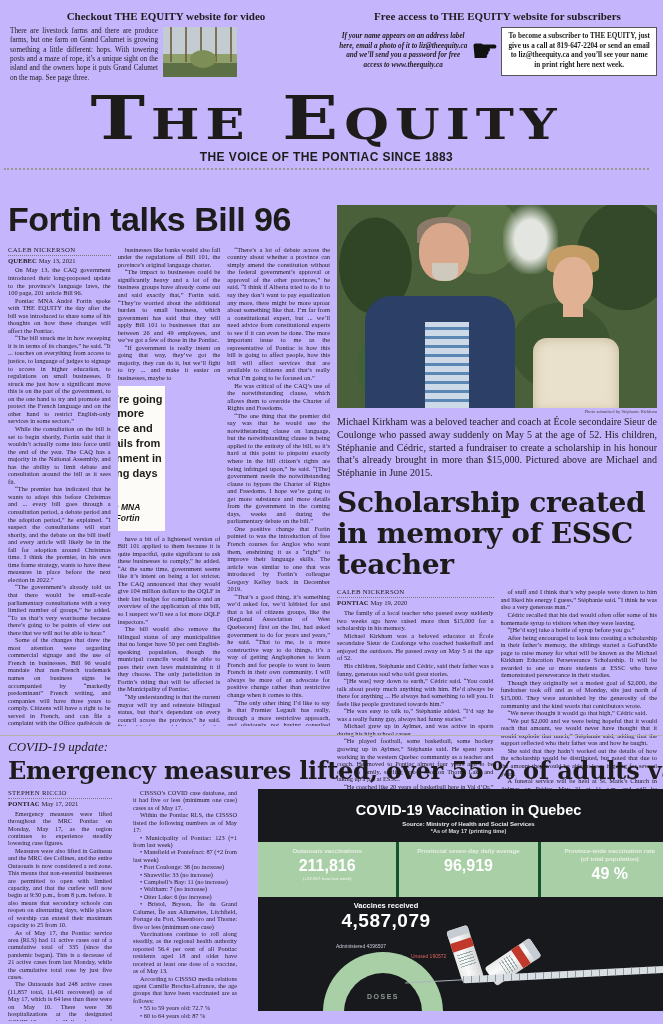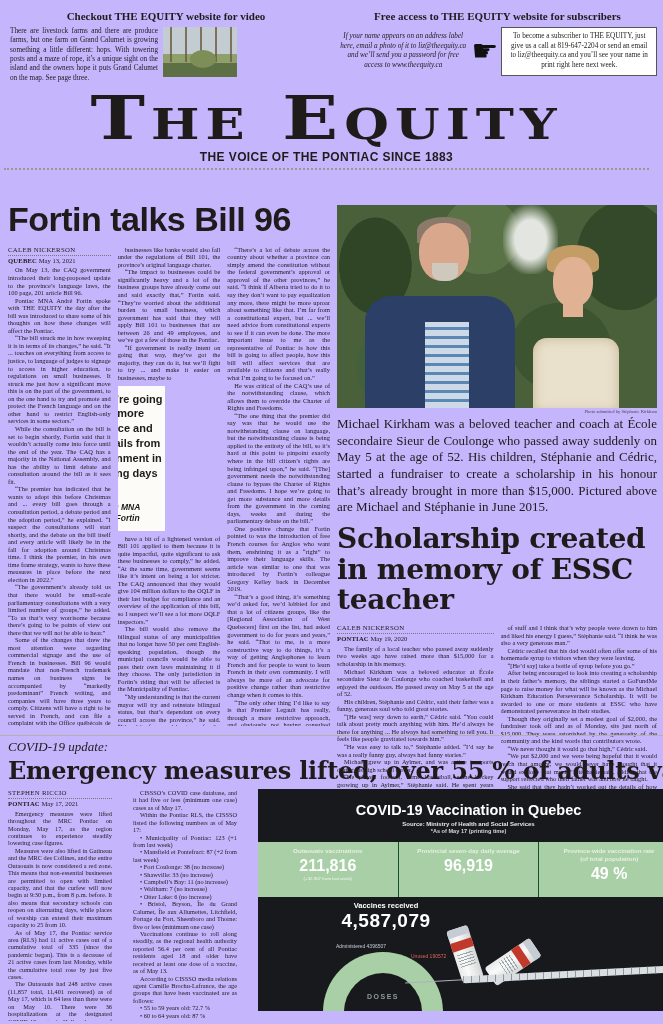--- a/index.html
+++ b/index.html
@@ -12,21 +12,21 @@
   .banner-left{width:332px;}
   .banner-right{width:331px;}
   .banner-title{text-align:center;font-weight:bold;font-size:11px;margin:4px 0 5px;}
   .banner-left-row{display:flex;gap:5px;padding-left:4px;}
   .banner-left-text{margin:0;width:148px;font-size:7.2px;line-height:1.3;text-align:justify;}
   .hops-photo{width:74px;height:50px;position:relative;overflow:hidden;flex:none;
       background:linear-gradient(#c3ccd1 0 55%,#8fa06b 55% 72%,#5d6f44 72% 100%);}
   .hops-photo .posts{position:absolute;inset:0 0 30% 0;
       background:repeating-linear-gradient(90deg,transparent 0 7px,#6d5a41 7px 9px,transparent 9px 15px);opacity:.8;}
   .hops-photo .bush{position:absolute;left:36%;bottom:18%;width:26px;height:18px;border-radius:50%;background:#7d8e57;}
-  .banner-right-row{display:flex;align-items:center;gap:3px;}
+  .banner-right-row{display:flex;align-items:center;gap:3px;font-weight:bold;}
   .address-note{margin:0;width:138px;font-style:italic;font-size:7.2px;line-height:1.35;text-align:center;}
   .hand-icon{font-size:30px;line-height:1;flex:none;color:#111;}
   .subscribe-box{border:1px solid #555;width:152px;padding:4px 5px;font-size:7.2px;line-height:1.35;text-align:center;background:#fff;}
 
   
   .masthead{position:absolute;top:88px;left:0;width:653px;text-align:center;}
   .masthead h1{margin:0;font-family:"DejaVu Serif",serif;font-weight:bold;font-variant:small-caps;
       font-size:60px;line-height:1.0;letter-spacing:5px;display:inline-block;transform:scaleX(1.22);transform-origin:center;}
   .tagline{font-family:"Liberation Sans",sans-serif;font-weight:bold;font-size:12px;letter-spacing:.4px;margin-top:2px;}
   .info-row{display:flex;justify-content:space-between;align-items:baseline;padding:4px 48px 0 48px;font-size:9.5px;}
@@ -67,40 +67,40 @@
   .man-head{position:absolute;left:82px;top:18px;width:50px;height:58px;border-radius:46%;background:#dbaлад0;}
   .man-head{background:#d9a88c;}
   .man-hair{position:absolute;left:80px;top:12px;width:54px;height:26px;border-radius:50% 50% 0 0;background:#8b7a6a;}
   .man-beard{position:absolute;left:95px;top:58px;width:26px;height:18px;border-radius:0 0 45% 45%;background:#cfc8bd;}
   .woman-head{position:absolute;left:216px;top:52px;width:40px;height:50px;border-radius:46%;background:#e0b293;}
   .woman-hair{position:absolute;left:210px;top:40px;width:52px;height:28px;border-radius:50% 50% 20% 20%;background:#c49d66;}
   .woman-dress{position:absolute;left:196px;bottom:-4px;width:86px;height:74px;border-radius:14px 14px 0 0;
       background:#eae1cd;box-shadow:inset 0 0 12px rgba(160,140,90,.5);}
   .woman-neck{position:absolute;left:226px;top:96px;width:20px;height:16px;background:#e0b293;}
   .photo-credit{font-size:4.6px;text-align:right;color:#4a4a4a;margin-top:1px;}
-  .caption{font-size:13px;line-height:1.28;text-align:justify;margin-top:2px;}
+  .caption{font-size:10px;line-height:1.28;text-align:justify;margin-top:2px;}
   .right-story h2{margin:8px 0 4px;font-family:"DejaVu Serif",serif;font-weight:bold;font-size:28px;line-height:1.1;letter-spacing:-.3px;}
   .right-story .col{height:218px;font-size:6.4px;}
 
   
   .covid{position:absolute;left:0;top:735px;width:663px;border-top:1px solid #b5b2aa;padding-top:3px;}
   .kicker{font-style:italic;font-size:13px;margin-left:8px;}
   .covid h2{margin:1px 0 4px 8px;font-family:"DejaVu Serif",serif;font-weight:bold;font-size:24px;
       white-space:nowrap;letter-spacing:-.2px;}
   .covid-body{display:flex;margin-left:8px;gap:21px;}
   .covid .col{width:104px;flex:none;height:232px;font-size:6.3px;}
 
   
   .infographic{position:relative;width:421px;height:222px;background:#17191d;overflow:hidden;flex:none;
       font-family:"Liberation Sans","DejaVu Sans",sans-serif;color:#fff;}
   .ig-title{text-align:center;font-weight:bold;font-size:14.5px;margin-top:13px;}
   .ig-source{text-align:center;font-weight:bold;font-size:6px;color:#e6e6e6;margin-top:3px;}
   .ig-asof{text-align:center;font-weight:bold;font-size:5.6px;color:#d4d4d4;margin-top:1px;}
   .ig-stats{position:absolute;left:0;top:53px;width:100%;height:55px;background:#a9cfa6;display:flex;}
-  .ig-cell{flex:1;border-right:1px solid #14532d;display:flex;flex-direction:column;align-items:center;
+  .ig-cell{flex:1;border-right:3px solid #14532d;display:flex;flex-direction:column;align-items:center;
       justify-content:flex-start;padding-top:5px;box-sizing:border-box;}
   .ig-cell:last-child{border-right:none;}
   .ig-label{font-size:6.2px;font-weight:bold;color:#e7efe3;text-align:center;line-height:1.25;padding:0 4px;}
   .ig-value{font-size:16px;font-weight:bold;color:#fff;margin-top:2px;}
   .ig-note{font-size:4.4px;color:#f2f6ef;margin-top:1px;}
   .ig-received{position:absolute;left:58px;top:112px;width:140px;text-align:center;}
   .ig-received .lbl{font-size:7.5px;font-weight:bold;}
   .ig-received .val{font-size:19px;font-weight:bold;letter-spacing:.5px;}
   .donut{position:absolute;left:65px;top:163px;width:120px;height:120px;border-radius:50%;
       background:conic-gradient(#a9cfa6 0deg 118deg,#dd5f56 118deg 134deg,#a9cfa6 134deg 360deg);}

